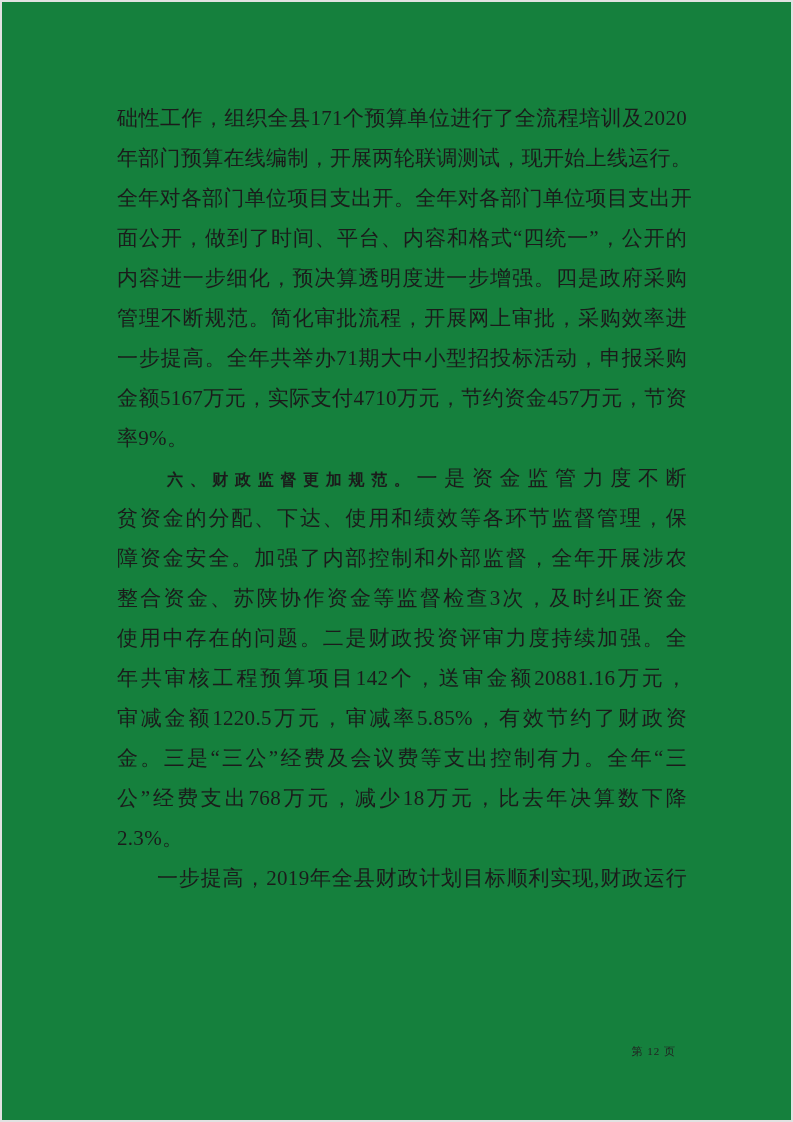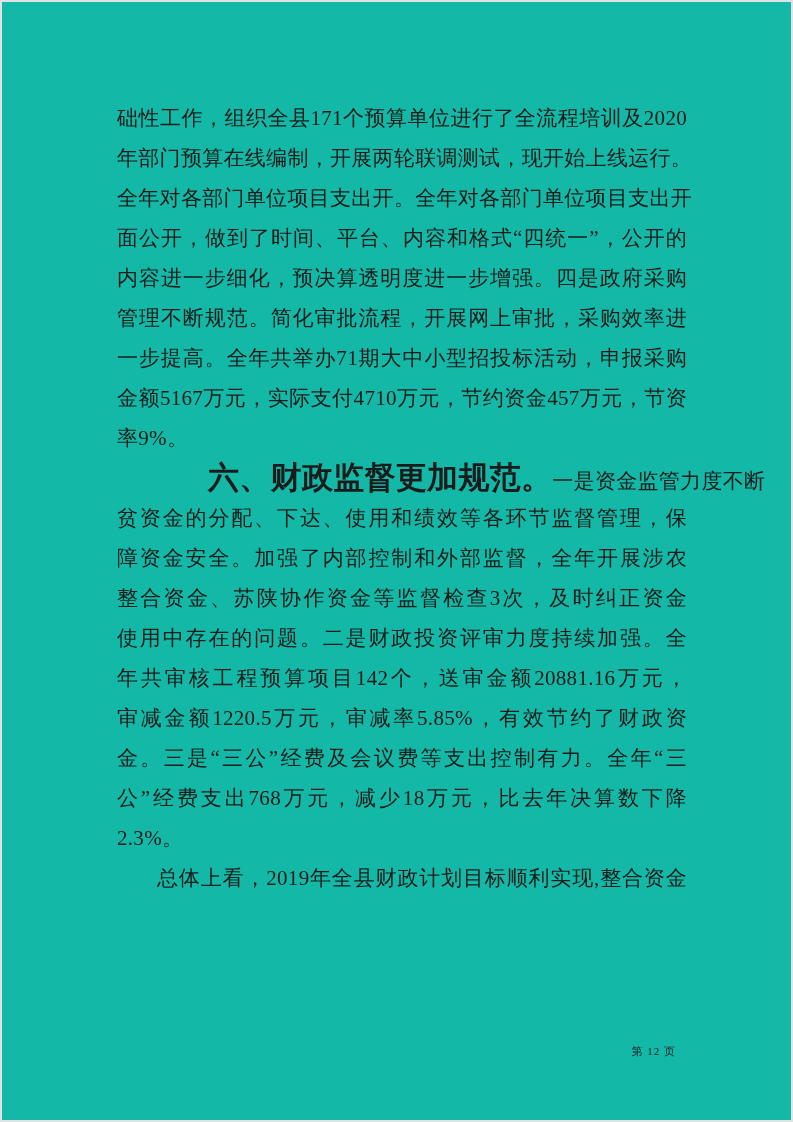--- a/index.html
+++ b/index.html
@@ -5,21 +5,21 @@
   html, body {
     margin: 0;
     padding: 0;
     background: #ffffff;
   }
   .page {
     position: relative;
     width: 793px;
     height: 1122px;
     box-sizing: border-box;
-    background: #14b8a6;
+    background: #15803d;
     border: 2px solid #e2e2e2;
     overflow: hidden;
     font-family: "Liberation Serif", "DejaVu Serif", serif;
     color: #1b1b1b;
     text-decoration: underline;
   }
   .textblock {
     position: absolute;
     left: 115px;
     top: 96px;
@@ -37,22 +37,21 @@
   }
   .line.j {
     text-align-last: justify;
   }
   .heading-line {
     padding-left: 50px;
   }
   .h-bold {
     font-family: "Liberation Sans", "DejaVu Sans", sans-serif;
     font-weight: bold;
-    font-size: 31px;
-    margin-left: 41px;
+    font-size: 16px;
   }
   .closing {
     padding-left: 40px;
   }
   .footer {
     position: absolute;
     top: 1038px;
     right: 115px;
     height: 22px;
     line-height: 22px;
@@ -82,20 +81,20 @@
     <div class="line j">贫资金的分配、下达、使用和绩效等各环节监督管理，保</div>
     <div class="line j">障资金安全。加强了内部控制和外部监督，全年开展涉农</div>
     <div class="line j">整合资金、苏陕协作资金等监督检查3次，及时纠正资金</div>
     <div class="line j">使用中存在的问题。二是财政投资评审力度持续加强。全</div>
     <div class="line j">年共审核工程预算项目142个，送审金额20881.16万元，</div>
     <div class="line j">审减金额1220.5万元，审减率5.85%，有效节约了财政资</div>
     <div class="line j">金。三是“三公”经费及会议费等支出控制有力。全年“三</div>
     <div class="line j">公”经费支出768万元，减少18万元，比去年决算数下降</div>
     <div class="line">2.3%。</div>
 
-    <div class="line j closing">总体上看，2019年全县财政计划目标顺利实现,整合资金</div>
+    <div class="line j closing">一步提高，2019年全县财政计划目标顺利实现,财政运行</div>
 
   </div>
 
   <div class="footer">
     <span>第 12 页</span>
   </div>
 </div>
 
 </body></html>

